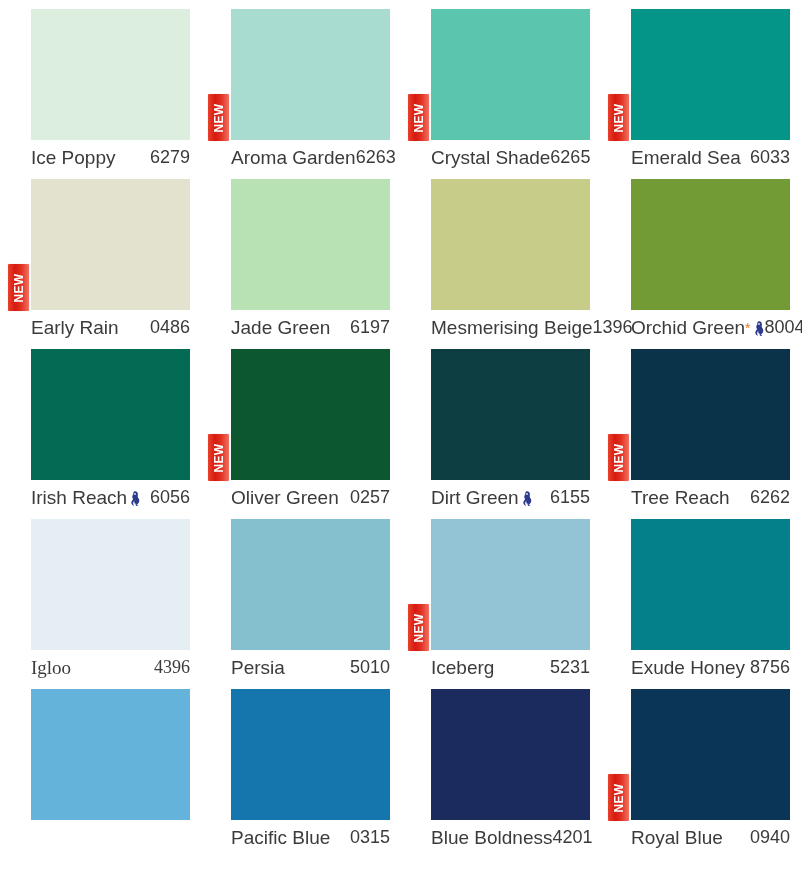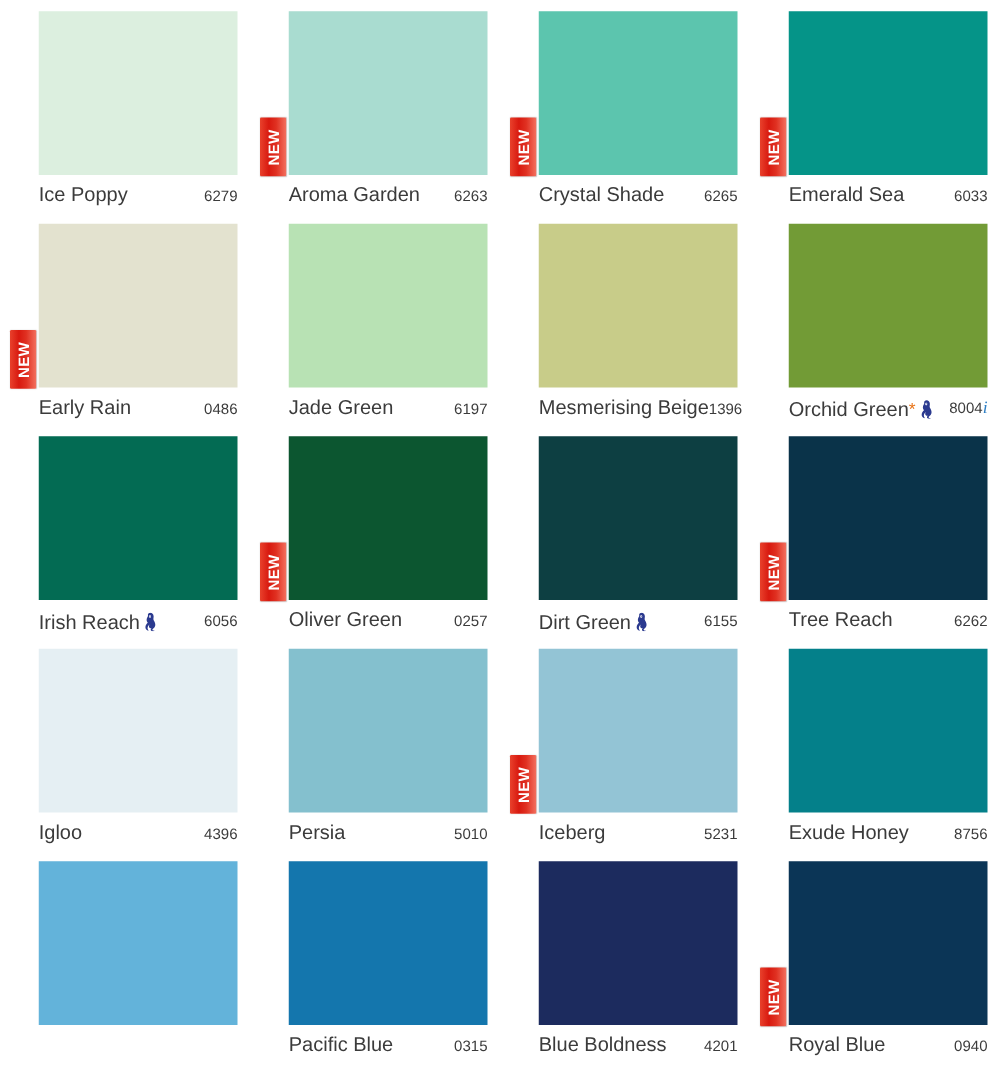--- a/index.html
+++ b/index.html
@@ -85,32 +85,32 @@
 
   .swatch-name-group {
     display: inline-flex;
     align-items: baseline;
     color: #3b3b3b;
     font-size: 14.5px;
     line-height: 1;
   }
   .swatch-name {
     color: #3b3b3b;
-    font-size: 16px;
+    font-size: 19px;
   }
   .swatch-code-group {
     display: inline-flex;
     align-items: baseline;
     color: #3b3b3b;
     font-size: 14.5px;
     line-height: 1;
   }
   .swatch-code {
     color: #3b3b3b;
-    font-size: 12px;
+    font-size: 18px;
   }
 
   .star-mark {
     color: #e8751a;
     font-size: 14px;
     line-height: 1;
     margin-left: 0px;
     position: relative;
     top: -1px;
   }
@@ -326,21 +326,21 @@
       </div>
       <div class="swatch-label-row">
         <span class="swatch-name-group">
           <span class="swatch-name">Tree Reach</span>
         </span>
         <span class="swatch-code-group">
           <span class="swatch-code">6262</span>
         </span>
       </div>
     </div>
-    <div class="swatch-cell" style="left: 0px; top: 510px;">
+    <div class="swatch-cell" style="left: 0px; top: 510px; font-family: Liberation Serif, serif;">
       <div class="swatch-chip-wrap">
         <div class="swatch-chip" title="Igloo" style="background: rgb(229, 239, 243);"></div>
       </div>
       <div class="swatch-label-row">
         <span class="swatch-name-group">
           <span class="swatch-name">Igloo</span>
         </span>
         <span class="swatch-code-group">
           <span class="swatch-code">4396</span>
         </span>

